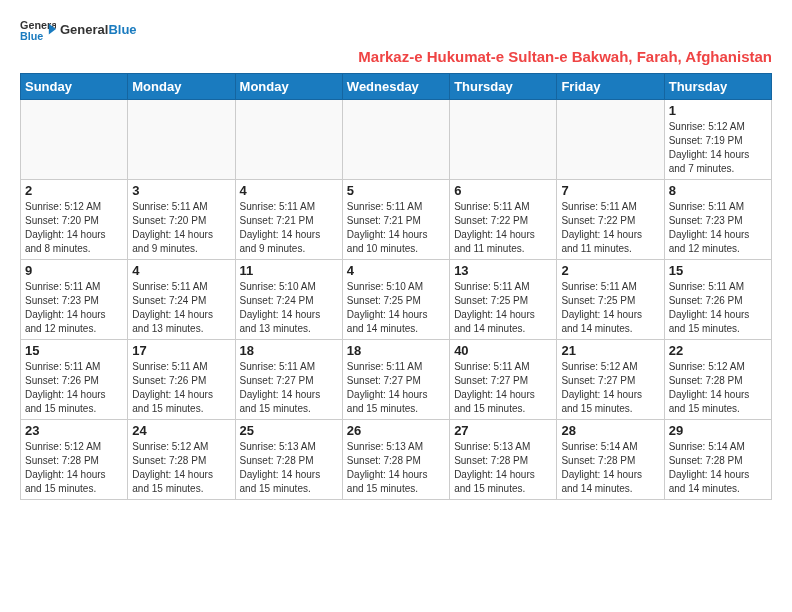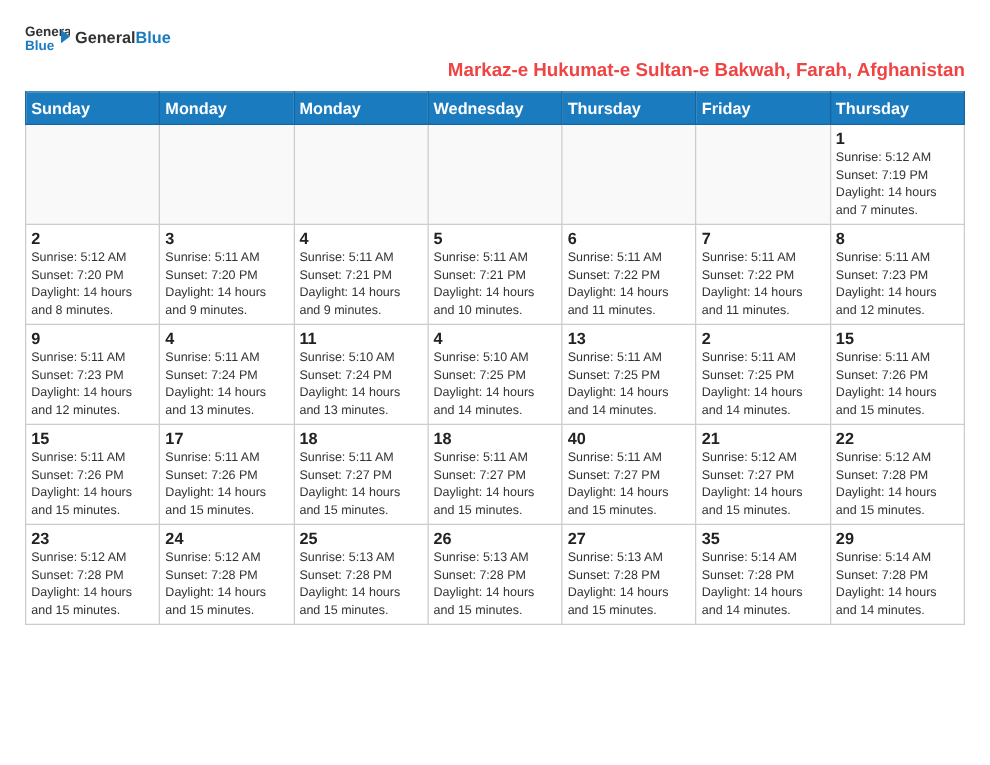--- a/index.html
+++ b/index.html
@@ -285,21 +285,21 @@
 Sunset: 7:28 PM
 Daylight: 14 hours and 15 minutes.</div>
         </td>
         <td>
           <span class="day-number">27</span>
           <div class="day-info" style="white-space: pre-line;">Sunrise: 5:13 AM
 Sunset: 7:28 PM
 Daylight: 14 hours and 15 minutes.</div>
         </td>
         <td>
-          <span class="day-number">35</span>
+          <span class="day-number">28</span>
           <div class="day-info" style="white-space: pre-line;">Sunrise: 5:14 AM
 Sunset: 7:28 PM
 Daylight: 14 hours and 14 minutes.</div>
         </td>
         <td>
           <span class="day-number">29</span>
           <div class="day-info" style="white-space: pre-line;">Sunrise: 5:14 AM
 Sunset: 7:28 PM
 Daylight: 14 hours and 14 minutes.</div>
         </td>

